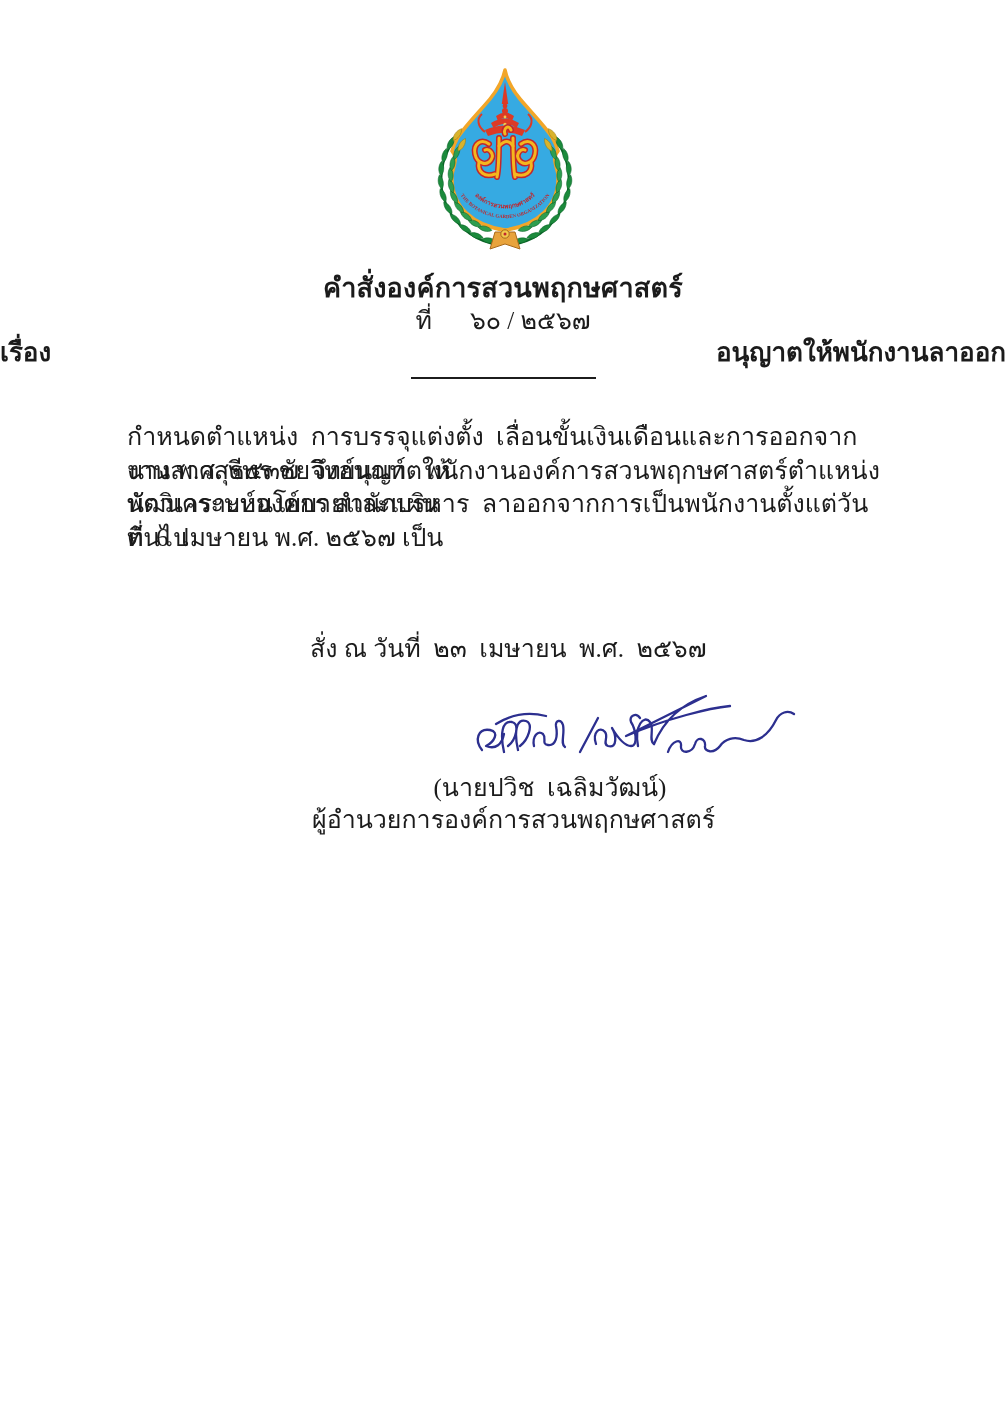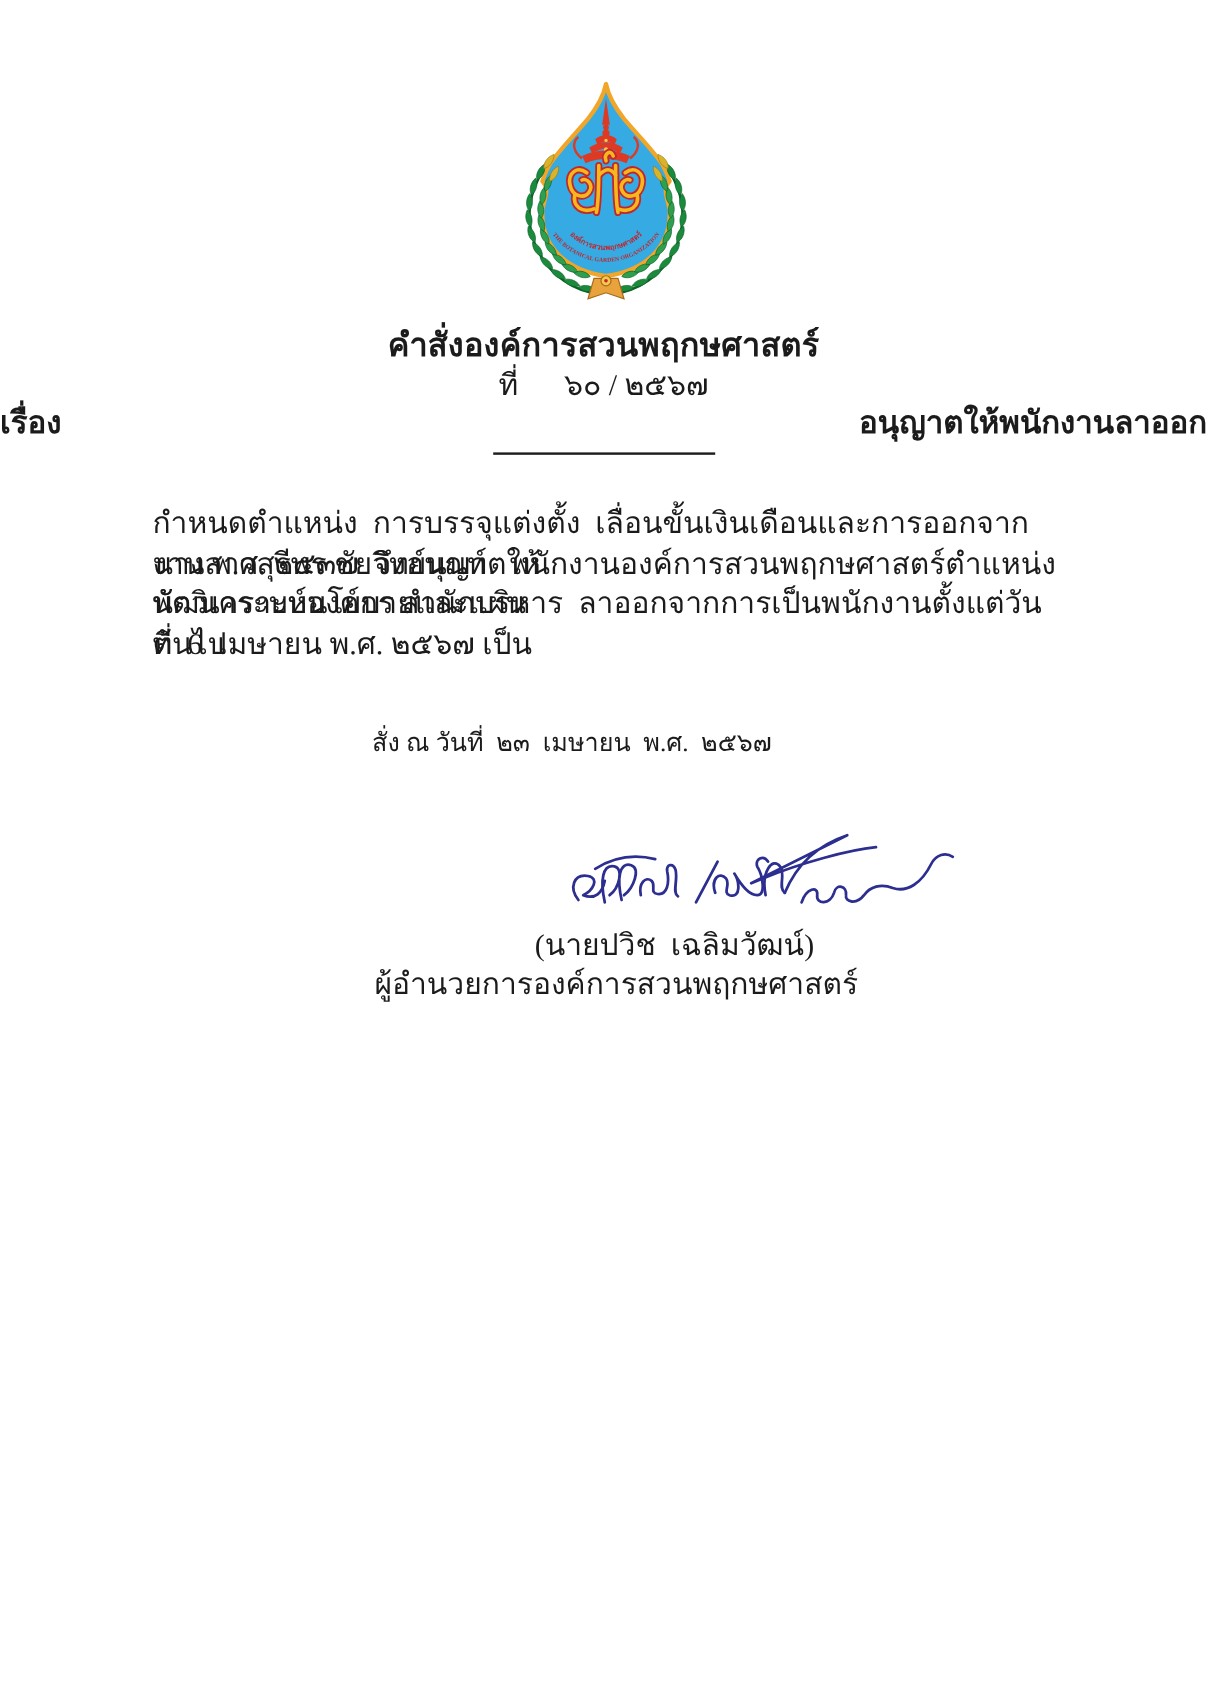--- a/index.html
+++ b/index.html
@@ -24,23 +24,23 @@
   .doc-number{top:300px;font-size:25px;display:flex;justify-content:center;gap:38px;}
   .doc-subject{top:331px;font-size:26px;font-weight:700;display:flex;justify-content:space-between;gap:15px;}
   .divider{top:377px;left:411px;width:185px;border-top:2px solid #1c1c1c;height:0;}
 
   
   .body-block{left:127px;top:420px;width:756px;font-size:25px;line-height:33.5px;}
   .body-line{height:33.5px;}
   .body-line.indent{padding-left:152px;}
 
   
-  .issued{left:310px;top:602px;font-size:21px;}
+  .issued{left:310px;top:628px;font-size:25px;}
   .signature{left:468px;top:686px;width:332px;height:78px;}
-  .signer-name{left:312px;width:500px;top:767px;text-align:center;font-size:25px;}
+  .signer-name{left:300px;width:500px;top:767px;text-align:center;font-size:25px;}
   .signer-title{left:312px;width:500px;top:799px;text-align:left;font-size:25px;}
 </style>
 </head>
 <body>
 
 <div class="page">
 
   <svg class="abs emblem" viewBox="0 0 152 196" aria-hidden="true">
     <defs>
       <path id="lf" d="M0,0 C3.2,-3.5 3.4,-10 0,-14.5 C-3.4,-10 -3.2,-3.5 0,0 Z"></path>

